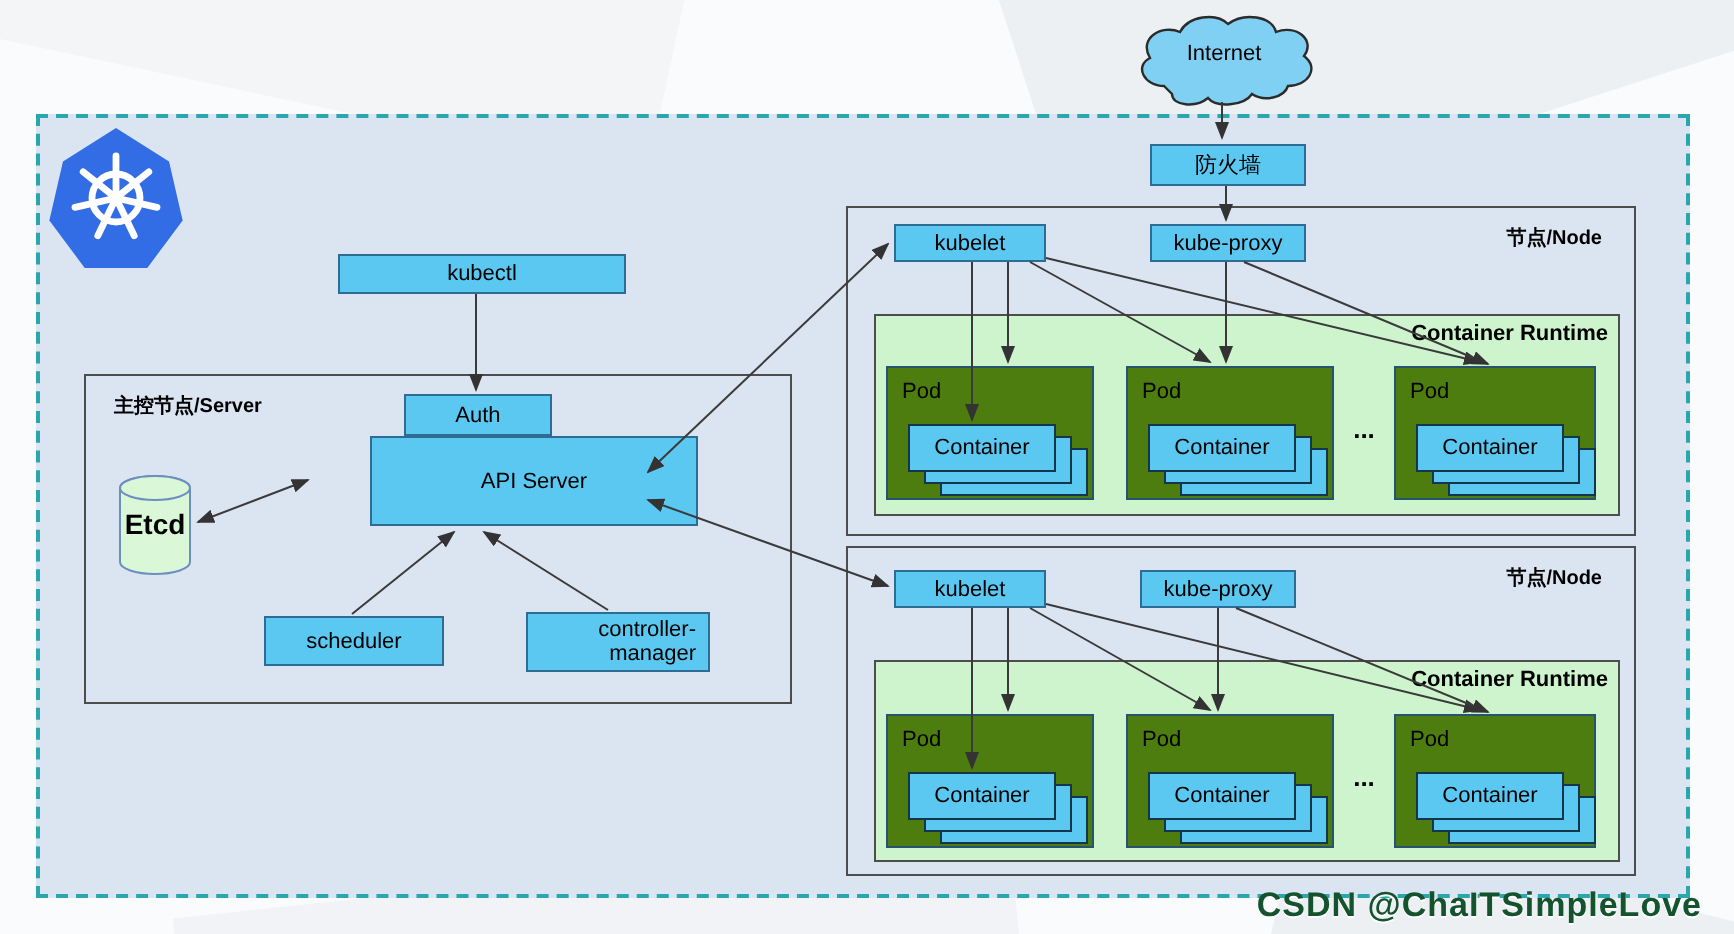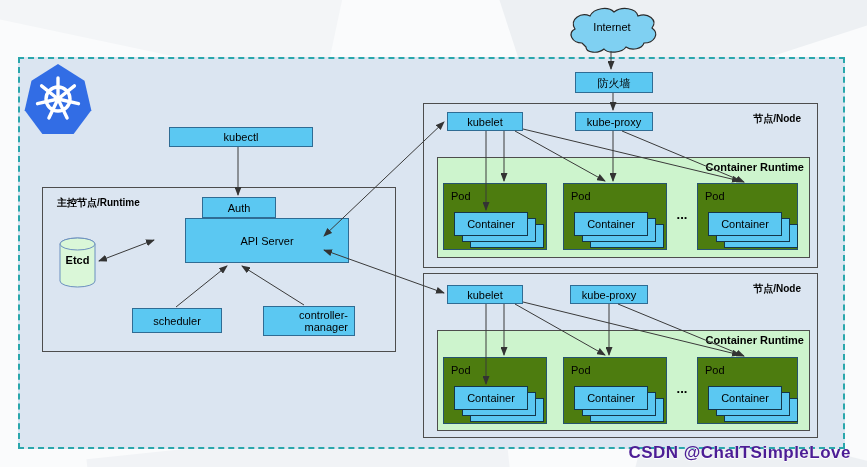--- a/index.html
+++ b/index.html
@@ -53,34 +53,34 @@
     position:absolute;left:24px;top:64px;width:68px;height:70px;z-index:4;
     background:#326de5;
     clip-path:polygon(50% 0%,89% 24%,99% 66%,73% 100%,27% 100%,1% 66%,11% 24%);
     display:flex;align-items:center;justify-content:center;
   }
 
   
   #etcd{position:absolute;left:59px;top:237px;width:37px;height:51px;z-index:5;}
   #etcd .cyl-label{
     position:absolute;left:0;top:17px;width:100%;text-align:center;
-    font-size:11px;font-weight:bold;
+    font-size:14px;font-weight:bold;
   }
 
   
   #internet{position:absolute;left:563px;top:4px;width:98px;height:54px;z-index:2;}
   #internet .cloud-label{
     position:absolute;left:0;top:17px;width:100%;text-align:center;font-size:11px;
   }
 
   #arrows{position:absolute;left:0;top:0;z-index:30;pointer-events:none;}
 
   #watermark{
     position:absolute;right:16px;bottom:4px;z-index:40;
-    font-size:17px;font-weight:bold;color:#4c1d95;
+    font-size:17px;font-weight:bold;color:#14532d;
     text-shadow:0 1px 0 #ffffff;letter-spacing:0.5px;
   }
 </style>
 </head>
 <body>
 
 <div id="canvas">
 
   <div class="bg-shape" id="bg1"></div>
   <div class="bg-shape" id="bg2"></div>
@@ -112,21 +112,21 @@
         <line x1="34" y1="35" x2="17.6" y2="21.9"></line>
       </g>
     </svg>
   </div>
 
   <div class="abs bluebox" style="left:575px;top:72px;width:78px;height:21px;">防火墙</div>
 
   <div class="abs bluebox" style="left:169px;top:127px;width:144px;height:20px;">kubectl</div>
 
   <div class="abs panel" style="left:42px;top:187px;width:354px;height:165px;"></div>
-  <div class="panel-title" style="left:57px;top:196px;">主控节点/Runtime</div>
+  <div class="panel-title" style="left:57px;top:196px;">主控节点/Server</div>
 
   <div class="abs bluebox" style="left:202px;top:197px;width:74px;height:21px;">Auth</div>
 
   <div class="abs bluebox" style="left:157px;top:218px;width:164px;height:45px;margin-left:28px;">API Server</div>
 
   <div id="etcd">
     <svg width="37" height="51" viewBox="0 0 37 51">
       <path d="M1,7 a17.5,6 0 0 1 35,0 v37 a17.5,6 0 0 1 -35,0 z" fill="#daf7d8" stroke="#6b8fbf" stroke-width="1"></path>
       <ellipse cx="18.5" cy="7" rx="17.5" ry="6" fill="#daf7d8" stroke="#6b8fbf" stroke-width="1"></ellipse>
     </svg>

